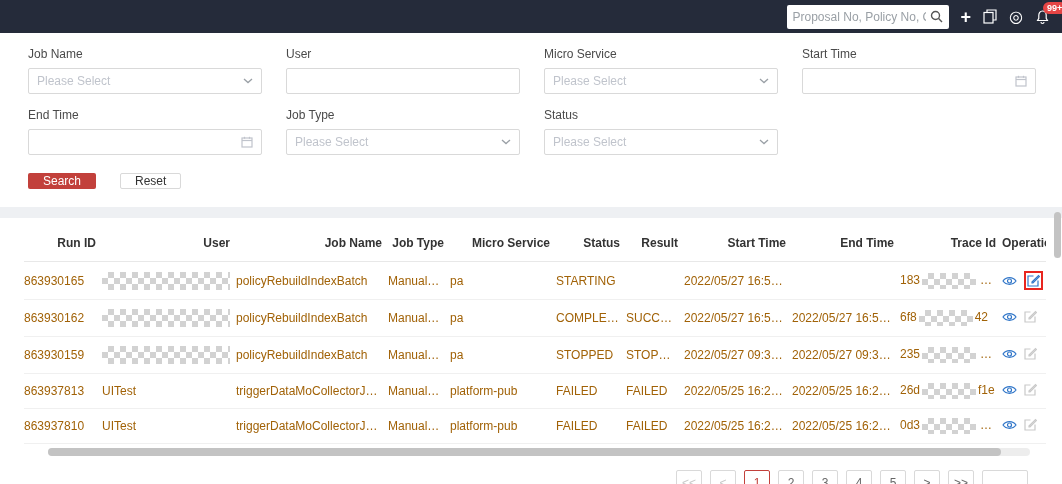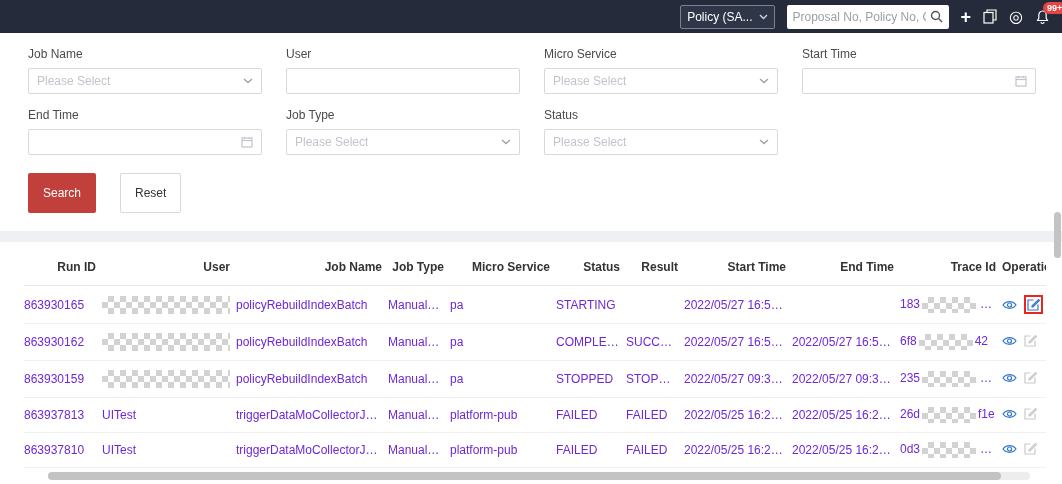--- a/index.html
+++ b/index.html
@@ -59,30 +59,30 @@
     padding: 12px 8px; cursor: pointer;
   }
   .control .ph { color: #c0c4cc; }
   .control input {
     border: none; outline: none; width: 100%; font-size: 12px;
     font-family: "Liberation Sans", sans-serif;
   }
   .chev { color: #9aa0a6; flex: 0 0 auto; }
   .btn-row { margin-top: 18px; display: flex; gap: 24px; }
   .btn {
-    height: 40px; padding: 0 14px; border-radius: 2px; font-size: 12px;
+    height: 16px; padding: 0 14px; border-radius: 2px; font-size: 12px;
     display: inline-flex; align-items: center; cursor: pointer; border: 1px solid transparent;
   }
   .btn-primary { background: #c2403b; color: #fff; }
   .btn-plain { background: #fff; border-color: #d9d9d9; color: #333; }
   
   .table-section { background: #fff; margin-top: 11px; padding: 6px 16px 0 24px; min-height: 240px; }
   table { width: 100%; border-collapse: collapse; table-layout: fixed; font-size: 12px; }
   th { text-align: right; font-weight: bold; color: #333; padding: 12px 6px 11px 0; border-bottom: 1px solid #e8e8e8; white-space: nowrap; overflow: hidden; }
-  td { padding: 9px 6px 9px 0; border-bottom: 1px solid #f0f0f0; white-space: nowrap; overflow: hidden; text-overflow: ellipsis; color: #6d28d9; margin-left: 16px; }
+  td { padding: 9px 6px 9px 0; border-bottom: 1px solid #f0f0f0; white-space: nowrap; overflow: hidden; text-overflow: ellipsis; color: #a16207; margin-left: 16px; }
   .checker {
     display: inline-block; vertical-align: middle; background-color: #fff;
     background-image:
       linear-gradient(45deg,#d2d2d2 25%,transparent 25%,transparent 75%,#d2d2d2 75%),
       linear-gradient(45deg,#d2d2d2 25%,transparent 25%,transparent 75%,#d2d2d2 75%);
     background-size: 12px 12px; background-position: 0 0, 6px 6px;
   }
   .checker-user { width: 128px; height: 18px; }
   .checker-trace { width: 54px; height: 16px; margin: 0 2px; }
   .op-cell { overflow: visible; }
@@ -112,26 +112,20 @@
     height: 26px; width: 46px; border: 1px solid #d9d9d9; border-radius: 2px;
     background: #fff; display: inline-flex; align-items: center;
     justify-content: space-between; padding: 0 6px; cursor: pointer; color: #333;
   }
 </style>
 </head>
 <body>
 
 <div class="topbar">
   <div class="topbar-right">
-    <div class="scope-select">
-      <span>Policy (SA...</span>
-      <svg class="chev" width="9" height="6" viewBox="0 0 9 6">
-          <polyline points="1,1 4.5,4.5 8,1" fill="none" stroke="#cfd4de" stroke-width="1.4"></polyline>
-        </svg>
-    </div>
     <div class="top-search">
       <input placeholder="Proposal No, Policy No, Cust" style="">
       <svg width="13" height="13" viewBox="0 0 13 13">
           <circle cx="5.5" cy="5.5" r="4" fill="none" stroke="#555" stroke-width="1.4"></circle>
           <line x1="8.6" y1="8.6" x2="12" y2="12" stroke="#555" stroke-width="1.4"></line>
         </svg>
     </div>
     <span class="top-icon plus-icon">+</span>
     <span class="top-icon">
       <svg width="14" height="15" viewBox="0 0 14 15">

